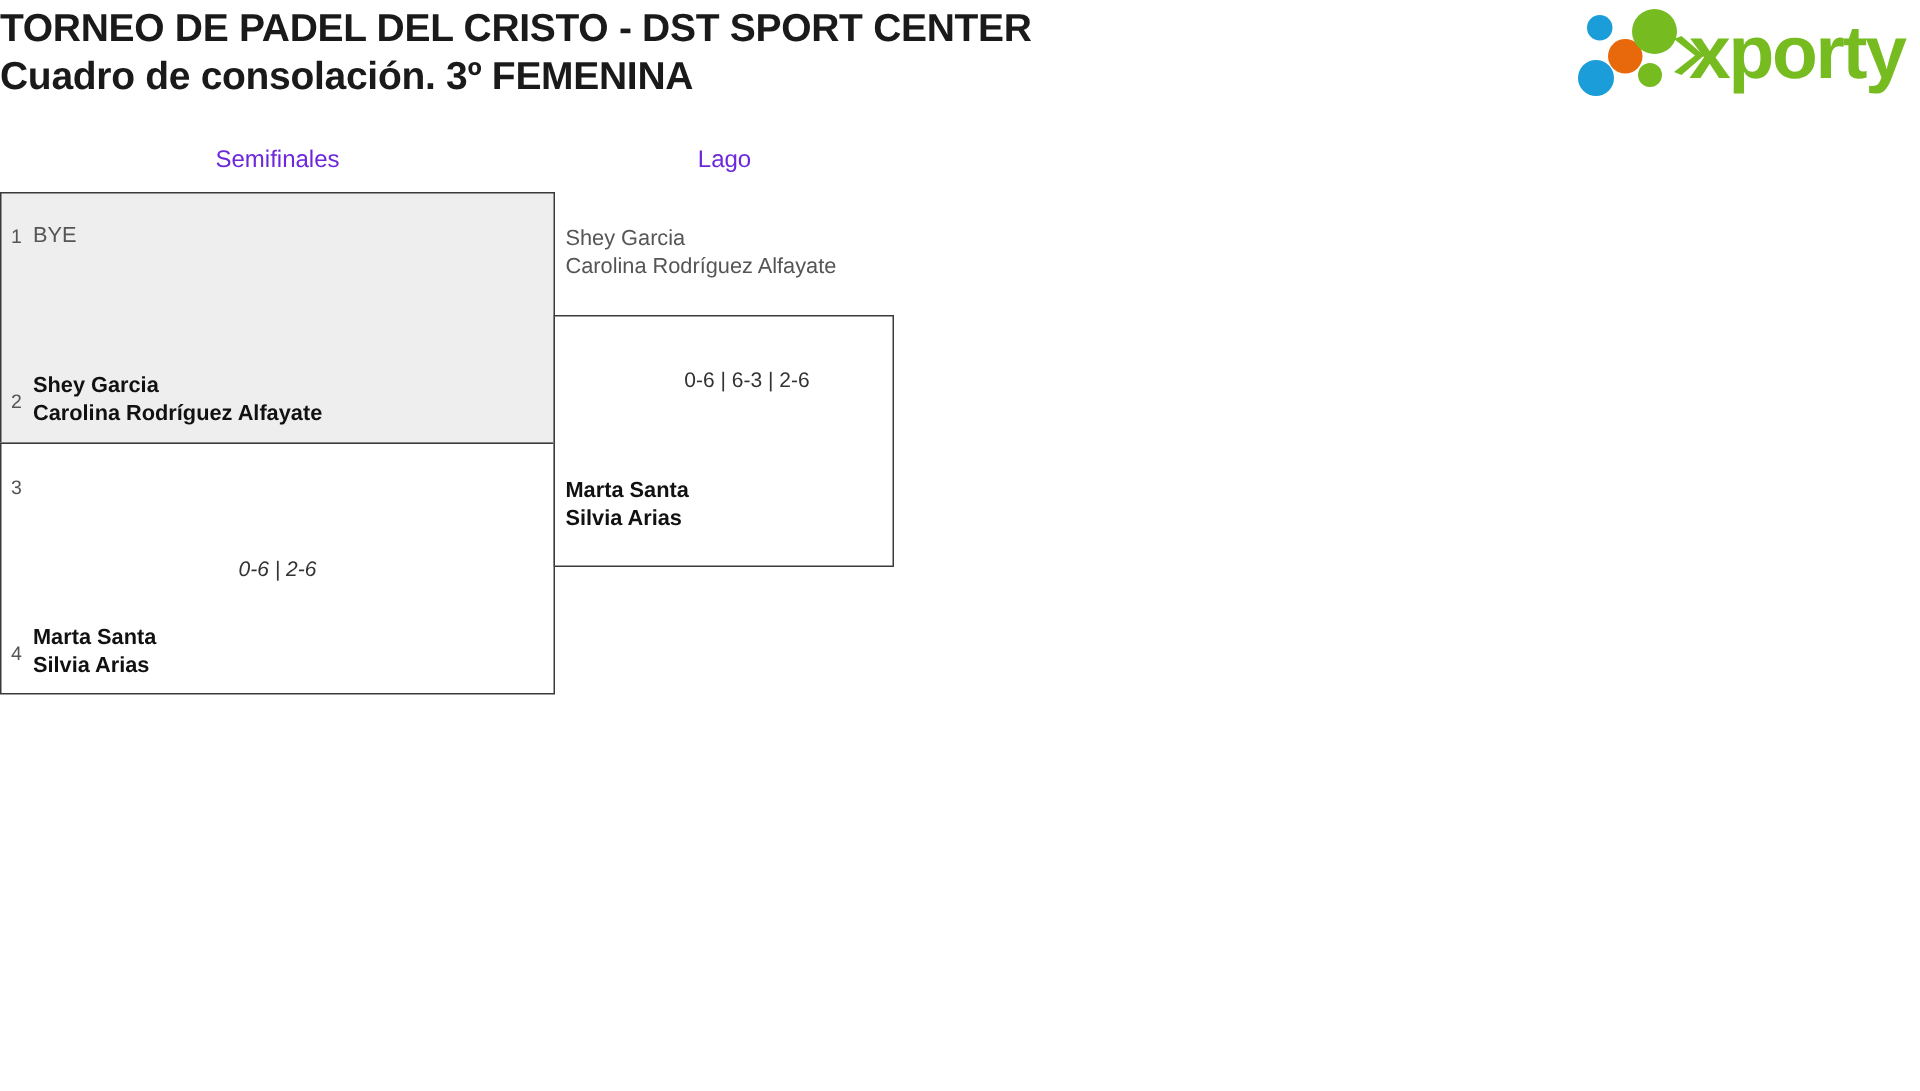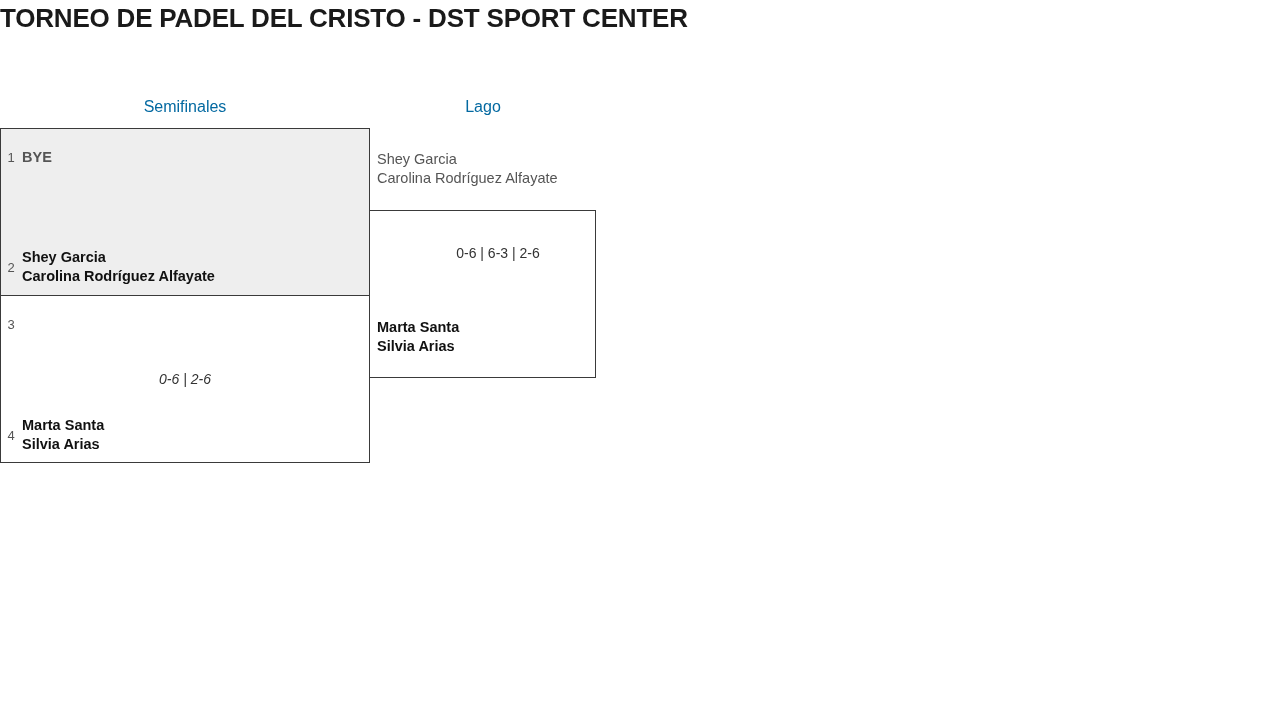--- a/index.html
+++ b/index.html
@@ -69,21 +69,21 @@
     font-size: 50px;
     font-weight: bold;
     line-height: 56px;
     letter-spacing: -1.5px;
   }
 
   
   .round-header {
     position: absolute;
     font-size: 16px;
-    color: #0369a1;
+    color: #6d28d9;
     text-align: center;
     white-space: nowrap;
   }
   #round-header-semis { left: 85px;  top: 98px; width: 200px; }
   #round-header-final { left: 383px; top: 98px; width: 200px; }
 
   
   #bracket {
     position: absolute;
     left: 0; top: 0;
@@ -124,21 +124,21 @@
     flex: 0 0 22px;
   }
   .names {
     font-size: 14.5px;
     line-height: 19px;
     white-space: nowrap;
   }
   .names .nm { display: block; }
   .winner .names { color: #111111; font-weight: bold; }
   .loser  .names { color: #555555; font-weight: normal; }
-  .bye    .names { color: #555555; font-weight: bold; }
+  .bye    .names { color: #555555; font-weight: normal; }
 
   
   #entry-semi1-top    { left: 0px; top: 146px; width: 370px; height: 22px; }
   #entry-semi1-bottom { left: 0px; top: 247px; width: 370px; height: 40px; }
   
   #entry-semi2-top    { left: 0px; top: 304px; width: 370px; height: 40px; }
   #entry-semi2-bottom { left: 0px; top: 415px; width: 370px; height: 40px; }
   
   #entry-final-top    { left: 377px; top: 149px; width: 280px; height: 40px; }
   #entry-final-bottom { left: 377px; top: 317px; width: 280px; height: 40px; }
@@ -156,22 +156,36 @@
   #score-semi-2 { left: 0px;   top: 371px; width: 370px; font-style: italic; }
   #score-final  { left: 369px; top: 245px; width: 258px; }
 </style>
 </head>
 <body>
 
 <div id="header">
 
   <div id="title-block">
     <div class="title-line">TORNEO DE PADEL DEL CRISTO - DST SPORT CENTER</div>
-  </div>
-
+    <div class="title-line">Cuadro de consolación. 3º FEMENINA</div>
+  </div>
+
+  <div id="logo">
+    <div id="logo-dots">
+      <span class="dot" id="dot-blue-small" style="background: rgb(27, 157, 217);"></span>
+      <span class="dot" id="dot-orange" style="background: rgb(232, 105, 11);"></span>
+      <span class="dot" id="dot-blue-large" style="background: rgb(27, 157, 217);"></span>
+      <span class="dot" id="dot-green-large" style="background: rgb(118, 188, 33);"></span>
+      <span class="dot" id="dot-green-small" style="background: rgb(118, 188, 33);"></span>
+      <svg id="logo-chevron" viewBox="0 0 22 26">
+        <path d="M2 2 L16 13 L2 24 L7 26 L22 13 L7 0 Z" fill="#76bc21"></path>
+      </svg>
+    </div>
+    <div id="logo-word" style="color: rgb(118, 188, 33);">xporty</div>
+  </div>
 
 </div>
 
 <div id="bracket">
 
   <div class="round-header" id="round-header-semis">Semifinales</div>
   <div class="round-header" id="round-header-final">Lago</div>
 
   <div class="match-box" id="match-semi-1"></div>
   <div class="match-box" id="match-semi-2"></div>

